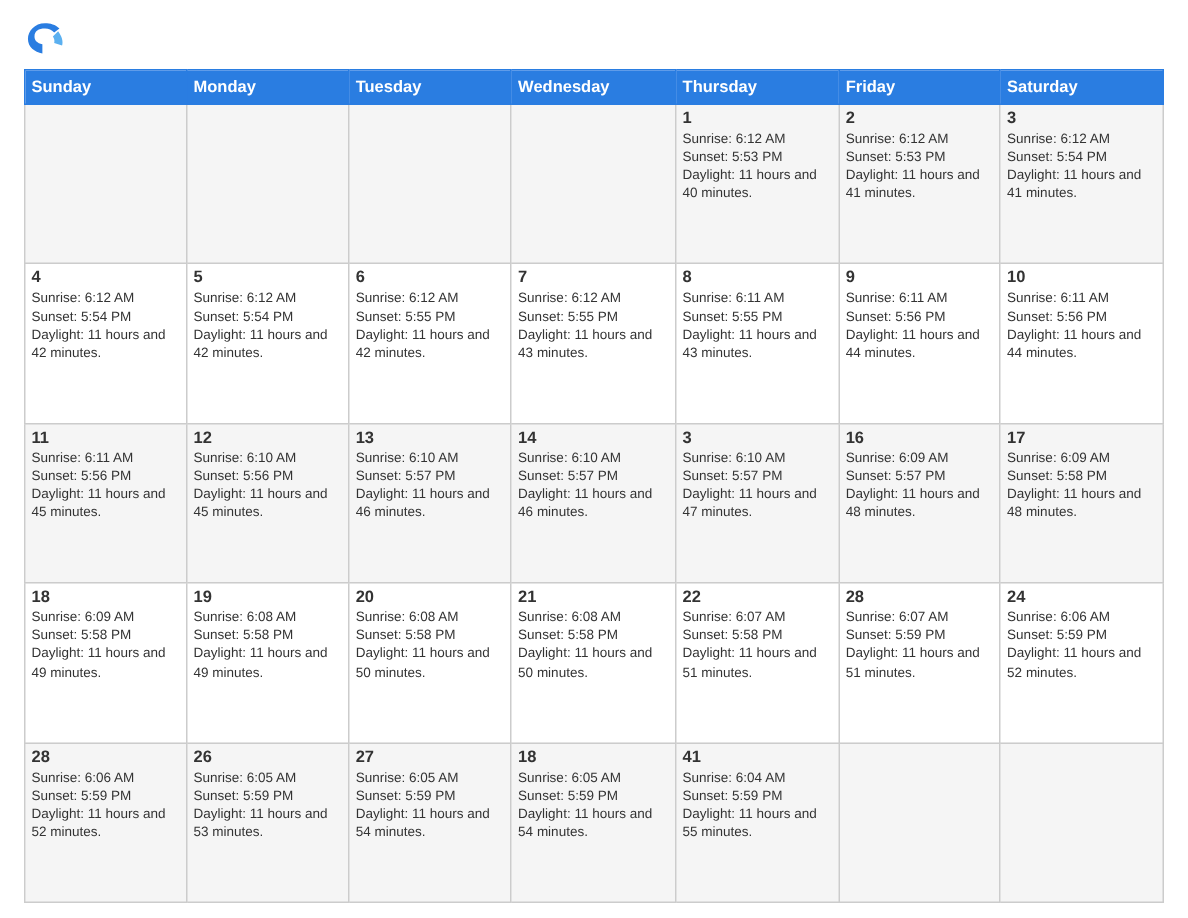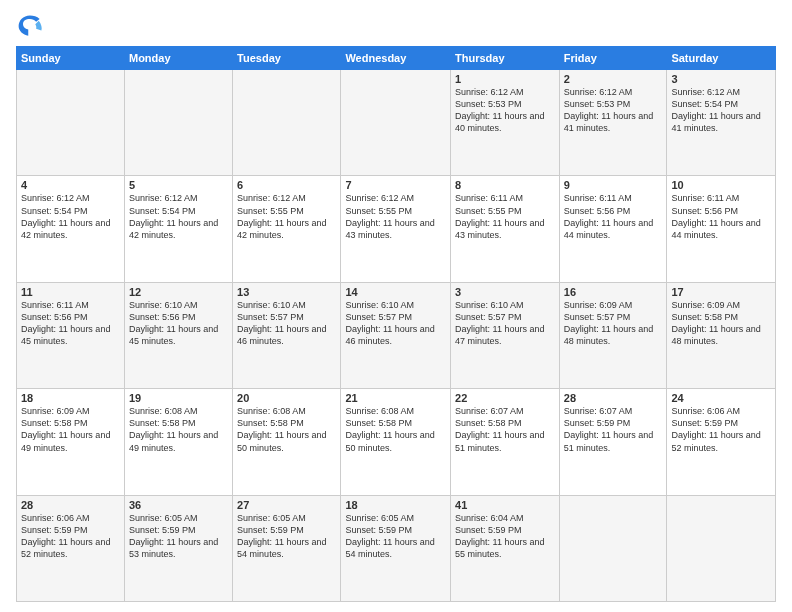--- a/index.html
+++ b/index.html
@@ -292,21 +292,21 @@
           </td>
         </tr>
         <tr>
           <td>
             <span class="day-number">28</span>
             <div class="day-info" style="white-space: pre-line;">Sunrise: 6:06 AM
 Sunset: 5:59 PM
 Daylight: 11 hours and 52 minutes.</div>
           </td>
           <td>
-            <span class="day-number">36</span>
+            <span class="day-number">26</span>
             <div class="day-info" style="white-space: pre-line;">Sunrise: 6:05 AM
 Sunset: 5:59 PM
 Daylight: 11 hours and 53 minutes.</div>
           </td>
           <td>
             <span class="day-number">27</span>
             <div class="day-info" style="white-space: pre-line;">Sunrise: 6:05 AM
 Sunset: 5:59 PM
 Daylight: 11 hours and 54 minutes.</div>
           </td>

